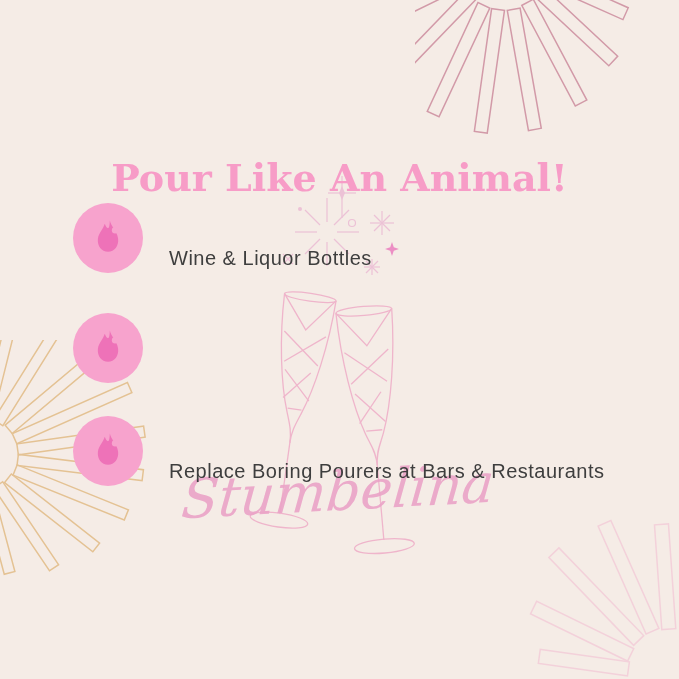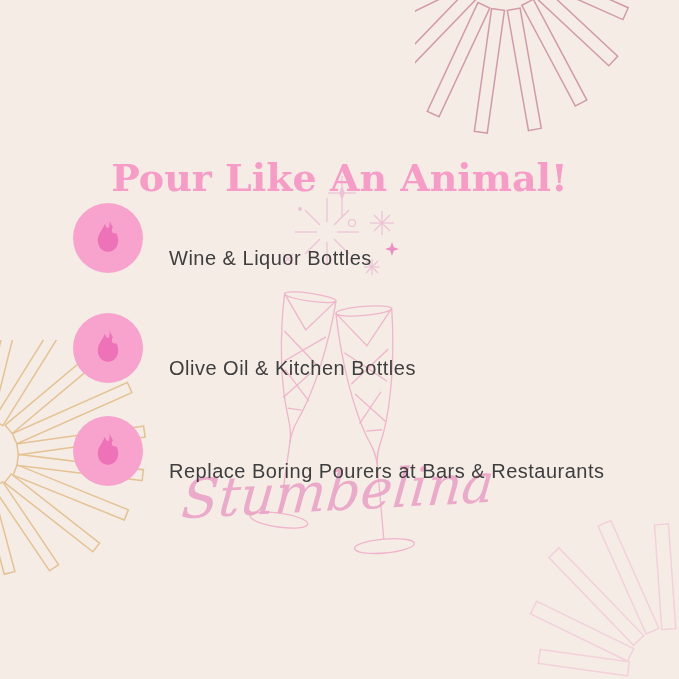--- a/index.html
+++ b/index.html
@@ -161,21 +161,20 @@
     <span class="feature-label">Wine &amp; Liquor Bottles</span>
   </div>
 
   <div class="feature-row row-2">
     <span class="flame-badge">
       <svg width="44" height="44" viewBox="0 0 48 48">
         <path d="M26 5 C27.5 12 34 16.5 35 24.5 C36 32.5 31 39 24 39 C17 39 12 32.5 13 24.5 C13.8 18.5 18.5 15 20.5 8.5 C21.5 11.5 23 13.5 24.3 13.2 C25.5 12.9 25.8 9 26 5 Z" fill="var(--flame)"></path>
         <circle cx="31.8" cy="15.5" r="3.6" fill="var(--flame-circle)"></circle>
       </svg>
     </span>
-    <span class="feature-label">Olive Oil &amp; Kitchen Bottles</span>
   </div>
 
   <div class="feature-row row-3">
     <span class="flame-badge">
       <svg width="44" height="44" viewBox="0 0 48 48">
         <path d="M26 5 C27.5 12 34 16.5 35 24.5 C36 32.5 31 39 24 39 C17 39 12 32.5 13 24.5 C13.8 18.5 18.5 15 20.5 8.5 C21.5 11.5 23 13.5 24.3 13.2 C25.5 12.9 25.8 9 26 5 Z" fill="var(--flame)"></path>
         <circle cx="31.8" cy="15.5" r="3.6" fill="var(--flame-circle)"></circle>
       </svg>
     </span>
     <span class="feature-label">Replace Boring Pourers at Bars &amp; Restaurants</span>

